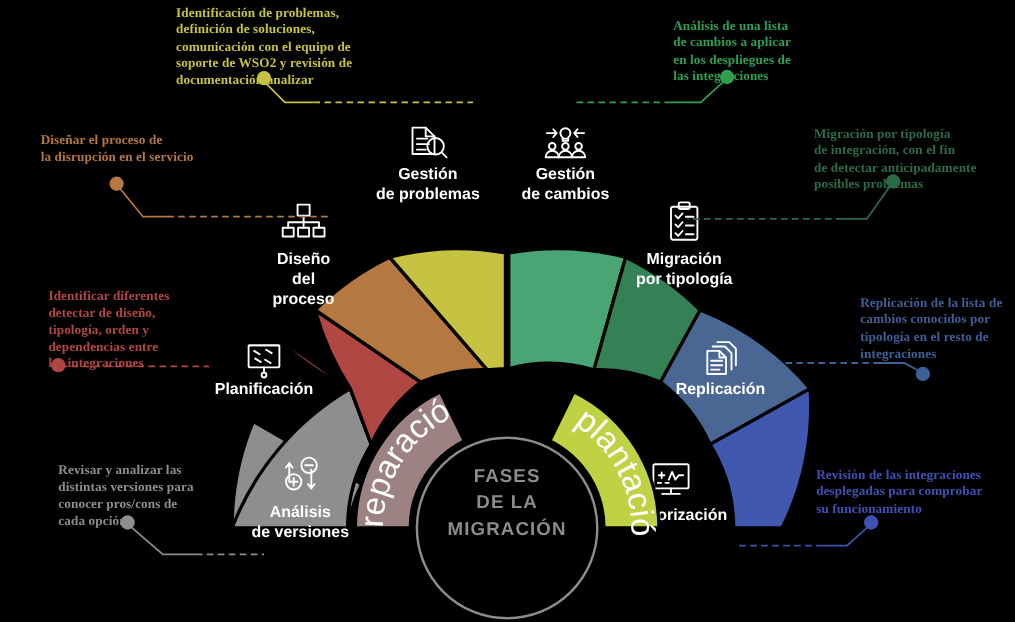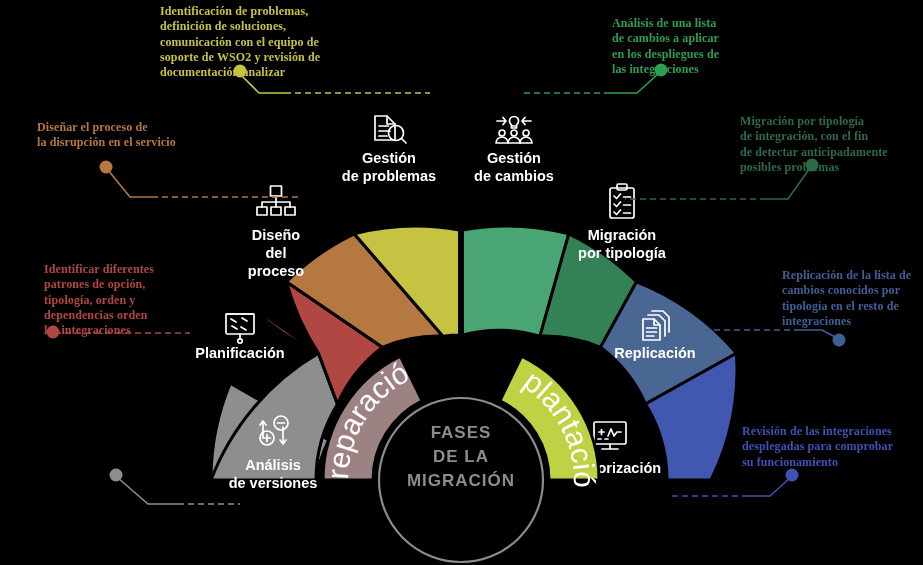--- a/index.html
+++ b/index.html
@@ -237,33 +237,39 @@
 
   <div class="note" style="left:740px;top:114px;width:190px;color:#2c6b47;text-align:left;">
     <div>Migración por tipología</div>
     <div>de integración, con el fin</div>
     <div>de detectar anticipadamente</div>
     <div>posibles problemas</div>
   </div>
 
   <div class="note" style="left:8px;top:262px;width:165px;color:#b04742;text-align:left;margin-left:36px;">
     <div>Identificar diferentes</div>
-    <div>patrones de opción,</div>
+    <div>detectar de diseño,</div>
     <div>tipología, orden y</div>
-    <div>dependencias orden</div>
+    <div>dependencias entre</div>
     <div>las integraciones</div>
   </div>
 
   <div class="note" style="left:782px;top:268px;width:150px;color:#3f5f97;text-align:left;">
     <div>Replicación de la lista de</div>
     <div>cambios conocidos por</div>
     <div>tipología en el resto de</div>
     <div>integraciones</div>
   </div>
 
+  <div class="note" style="left:53px;top:420px;width:165px;color:#8e8e8e;text-align:left;">
+    <div>Revisar y analizar las</div>
+    <div>distintas versiones para</div>
+    <div>conocer pros/cons de</div>
+    <div>cada opción</div>
+  </div>
 
   <div class="note" style="left:742px;top:424px;width:185px;color:#3f51b5;text-align:left;">
     <div>Revisión de las integraciones</div>
     <div>desplegadas para comprobar</div>
     <div>su funcionamiento</div>
   </div>
 
 </div>
 
 </body></html>

